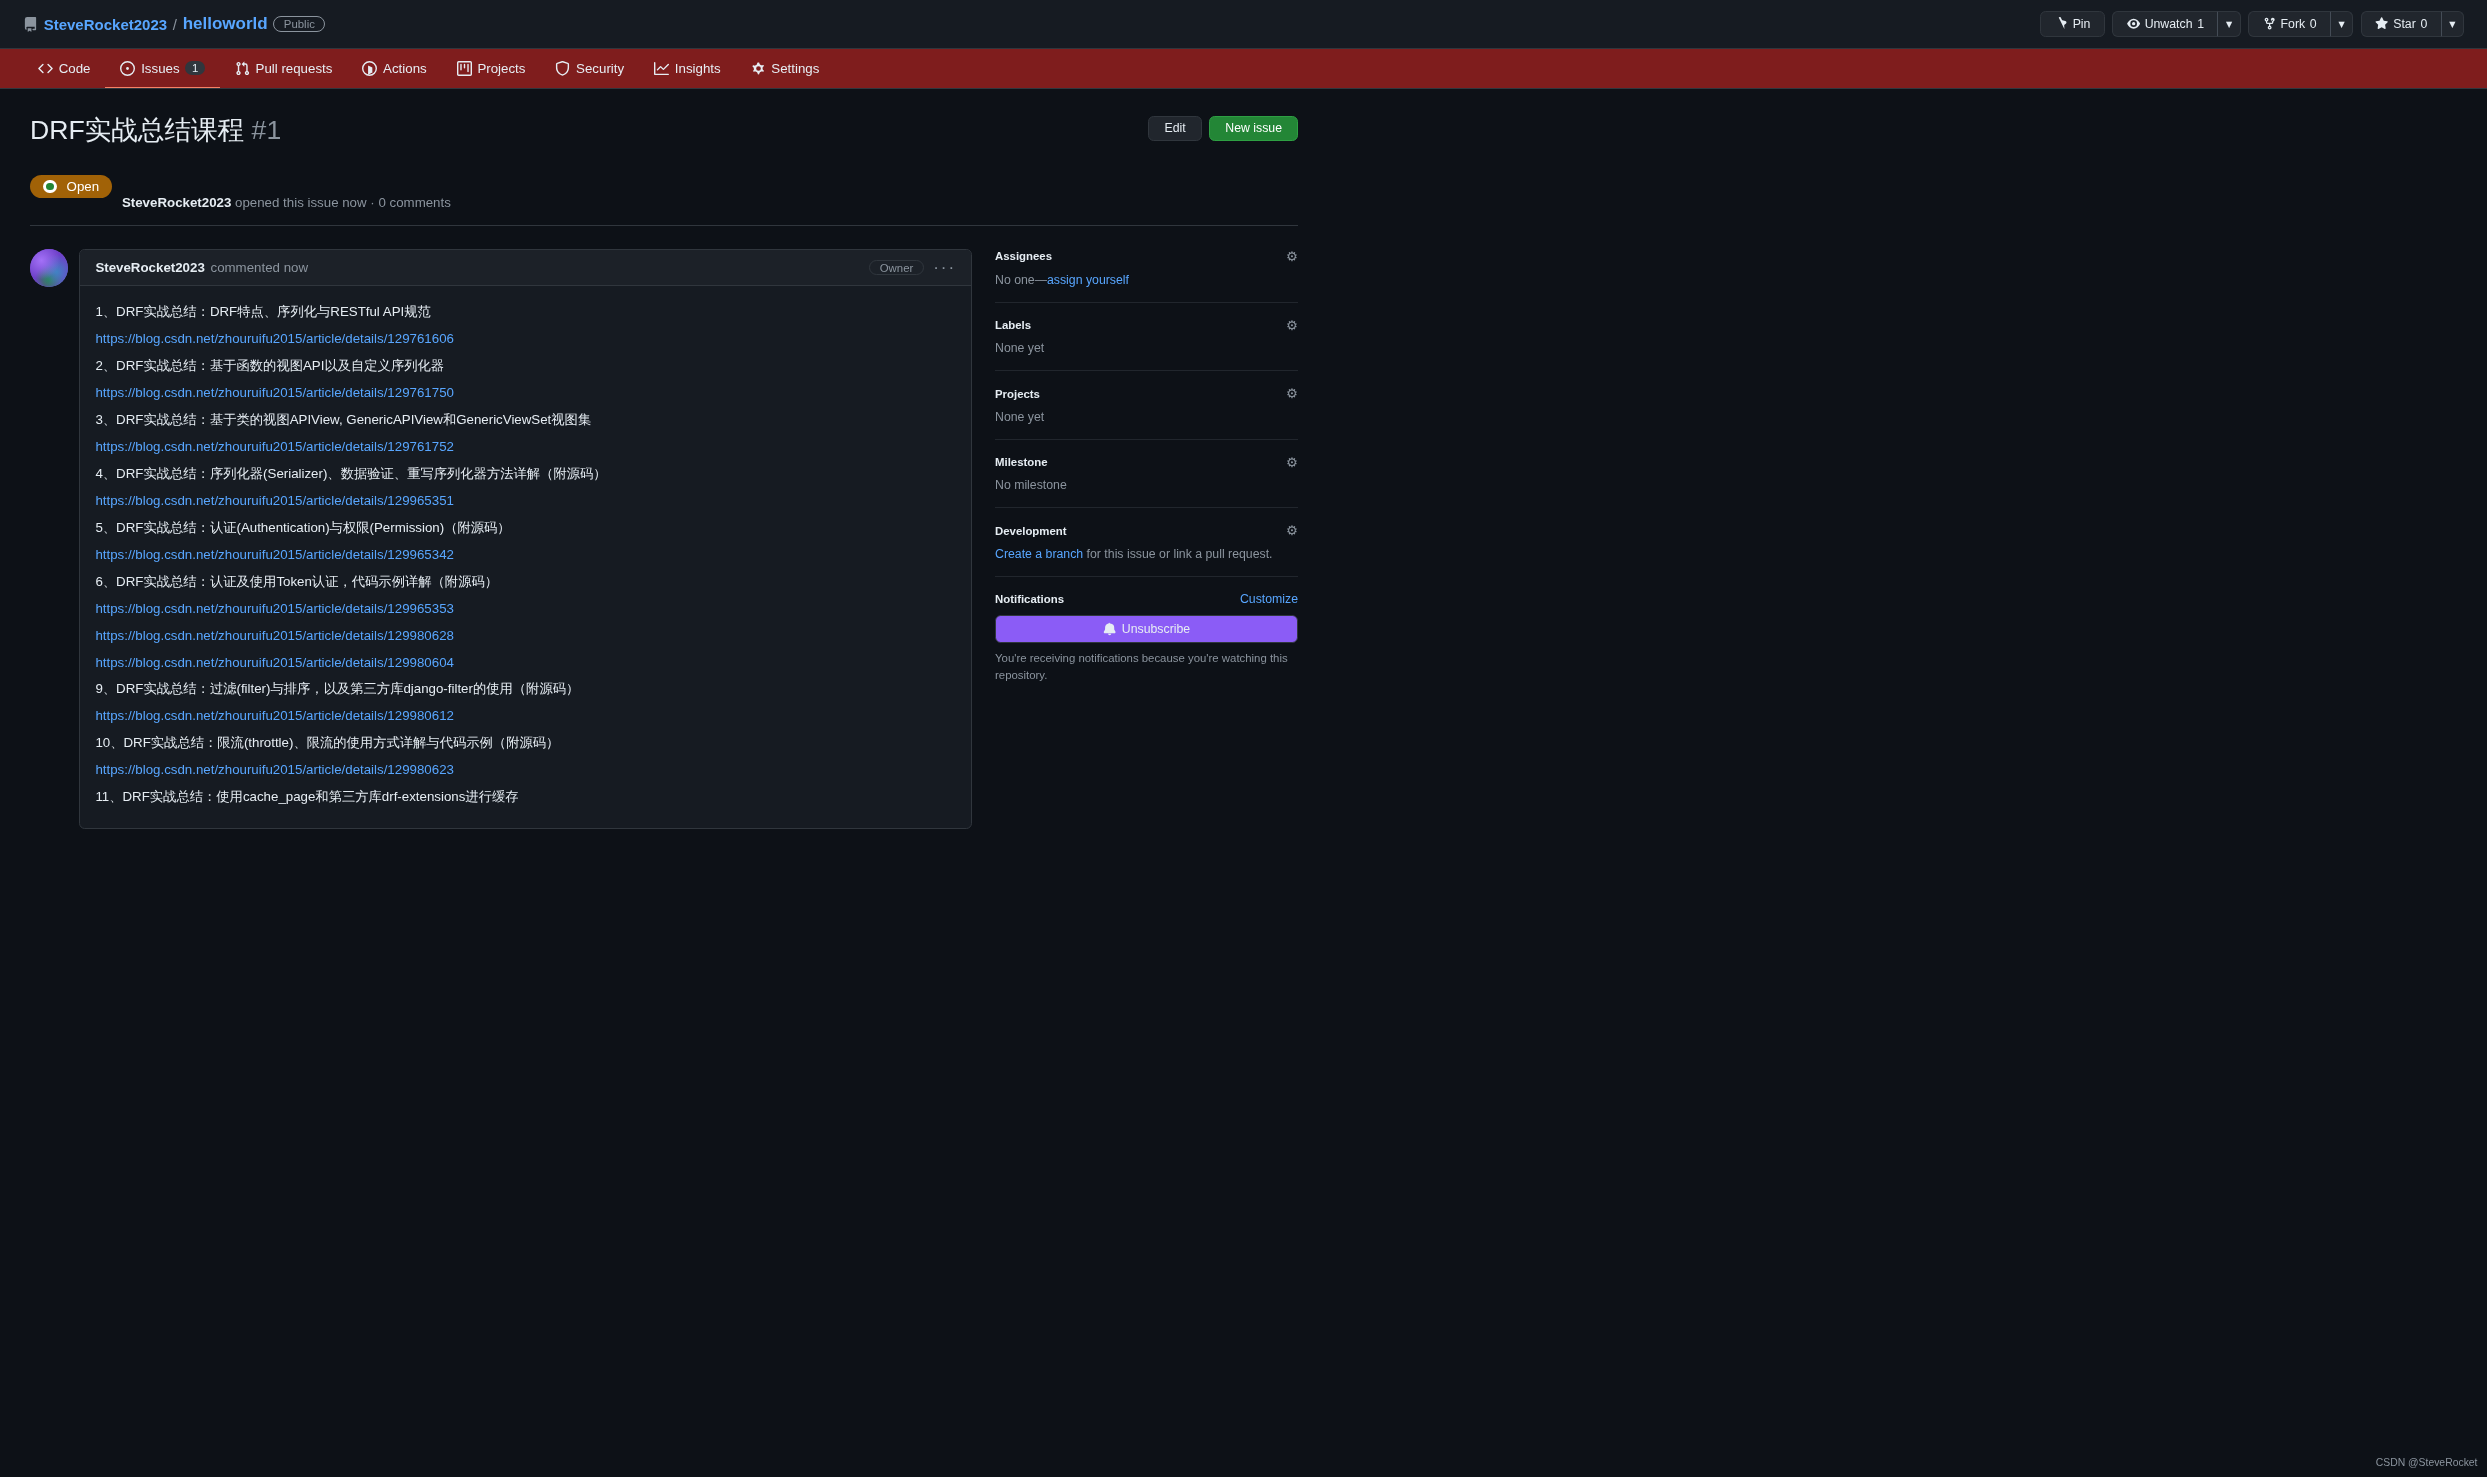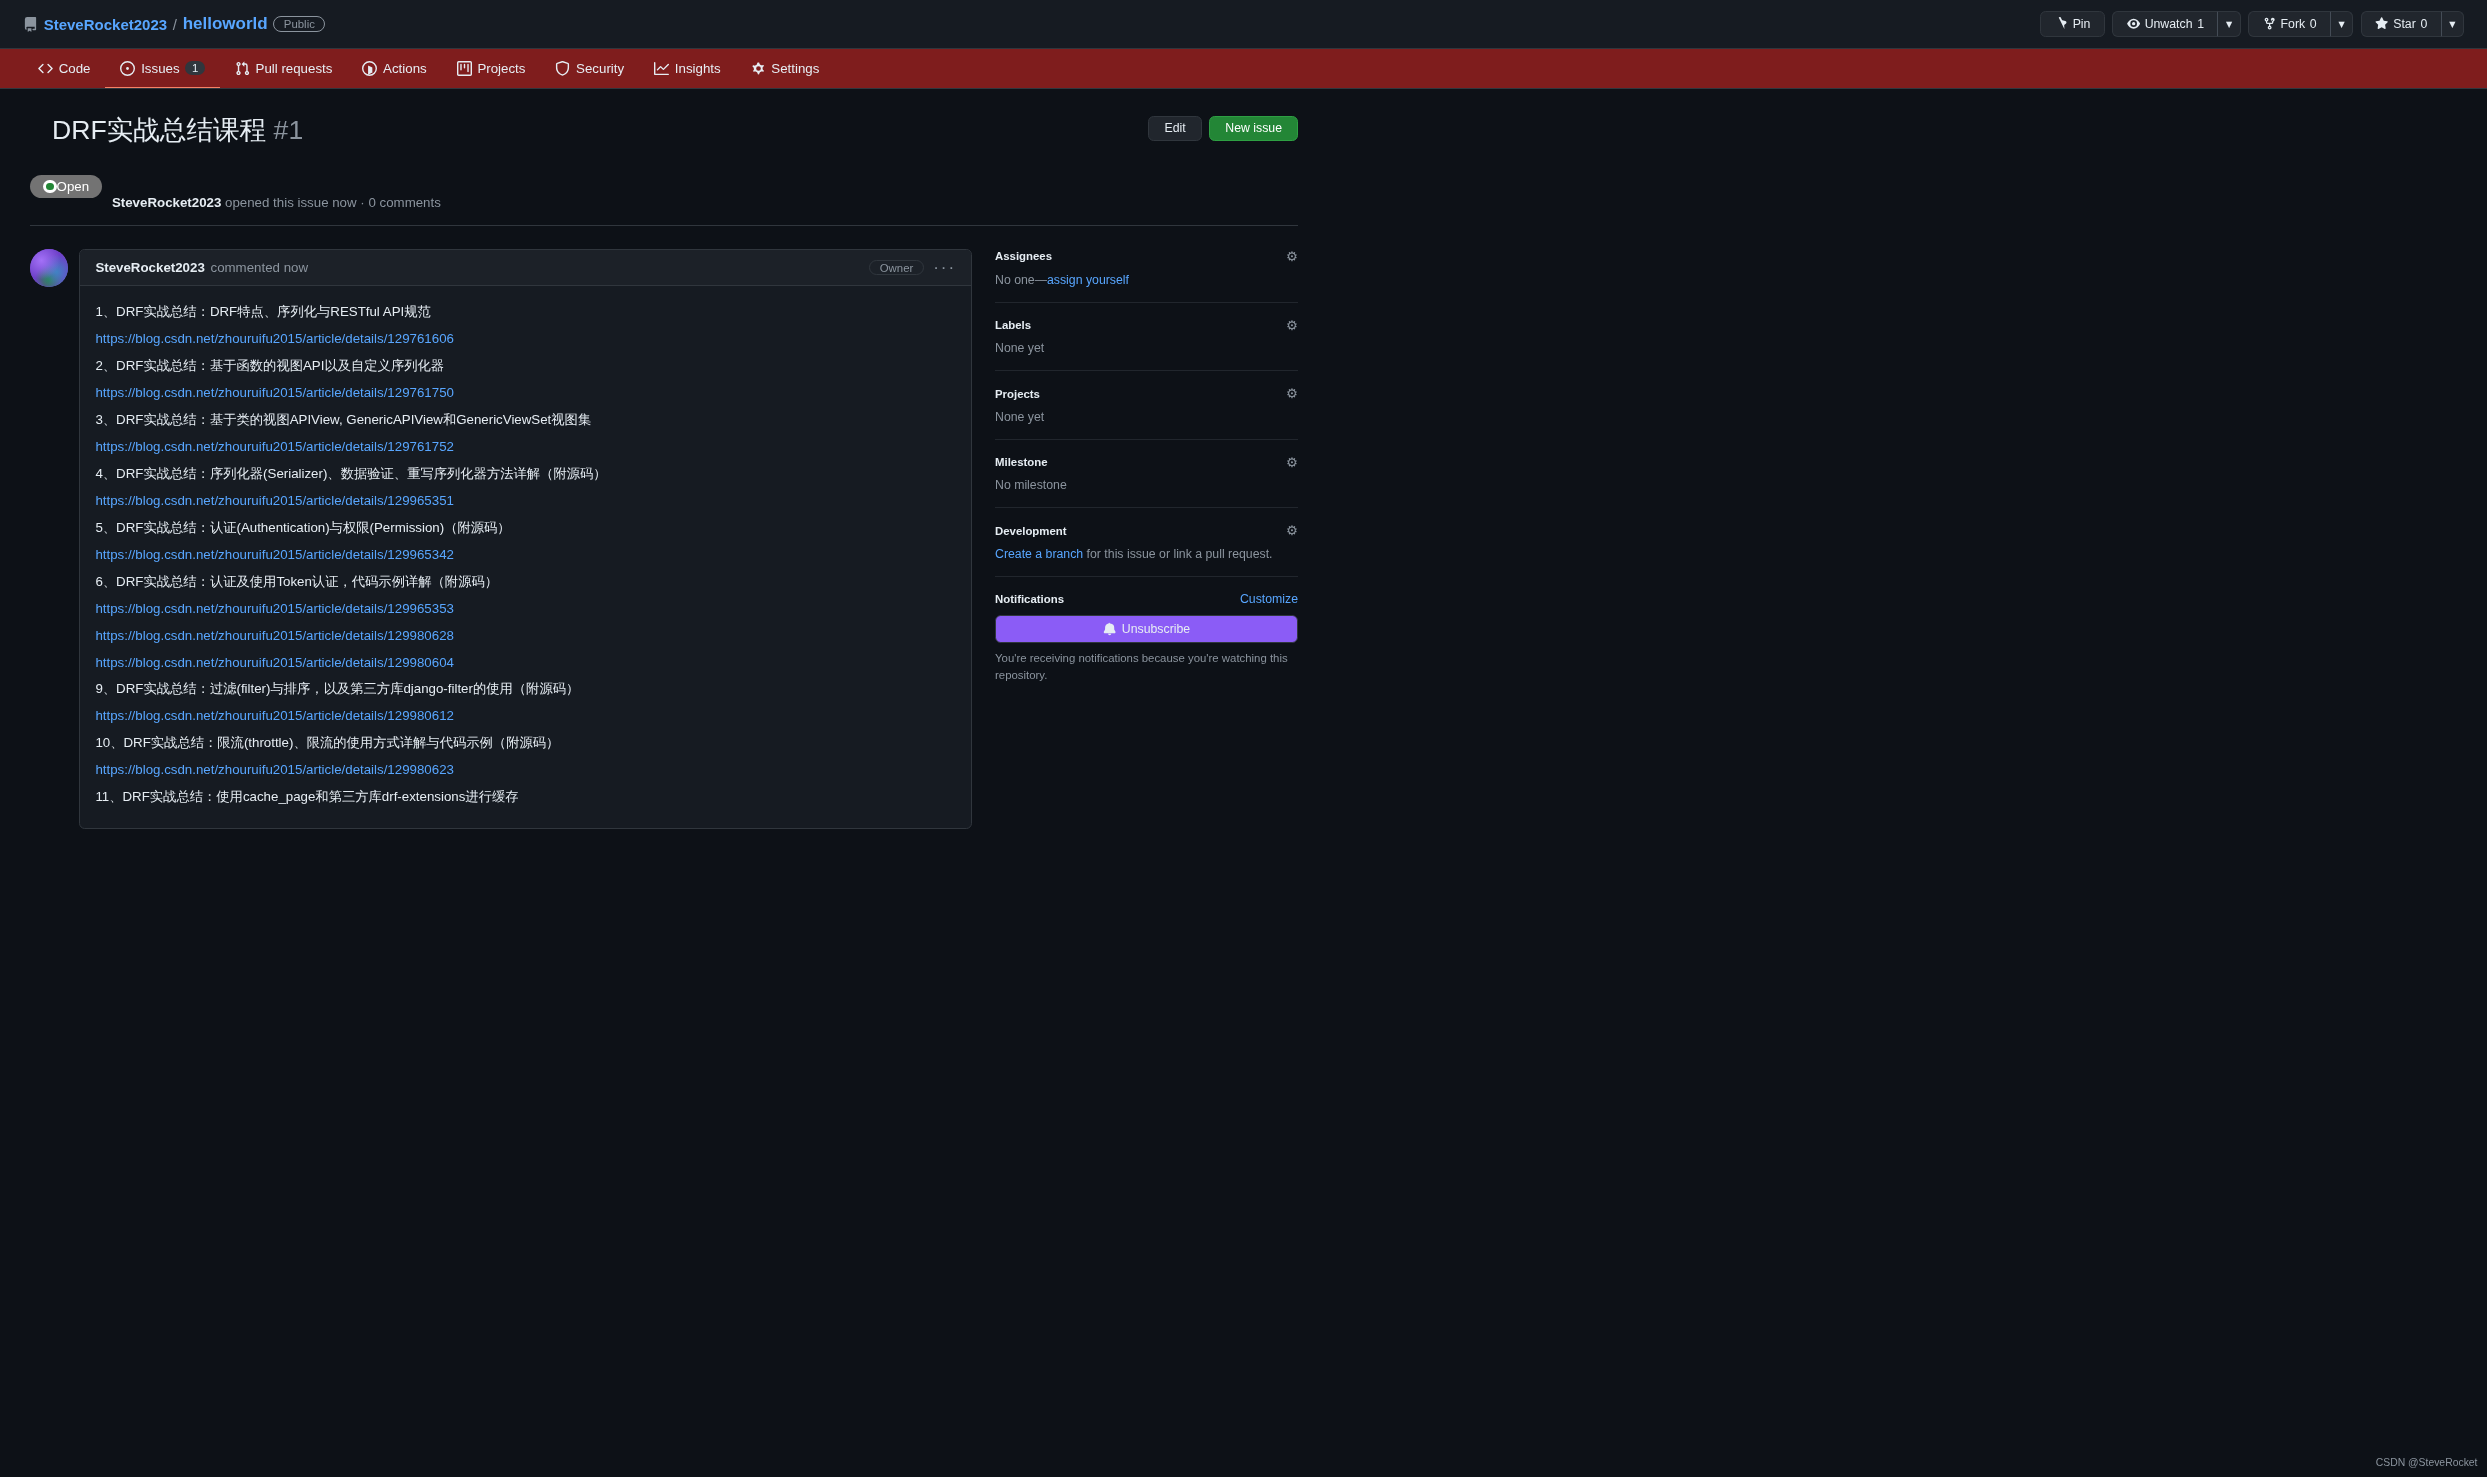--- a/index.html
+++ b/index.html
@@ -107,21 +107,20 @@
       padding: 23px 30px;
       max-width: 1328px;
     }
 
     
     .issue-header {
       display: flex;
       align-items: flex-start;
       justify-content: space-between;
       margin-bottom: 15px;
-      margin-left: 22px;
     }
     .issue-title {
       font-size: 26.6px;
       font-weight: 400;
       color: #e6edf3;
     }
     .issue-number {
       color: #8b949e;
       font-weight: 300;
     }
@@ -154,22 +153,22 @@
       display: flex;
       align-items: center;
       gap: 9.5px;
       margin-bottom: 23px;
       padding-bottom: 15px;
       border-bottom: 0.9px solid #30363d;
     }
     .status-badge {
       display: flex;
       align-items: center;
-      gap: 0;
-      background: #737373;
+      gap: 10px;
+      background: #a16207;
       color: #fff;
       border-radius: 19px;
       padding: 3.8px 13.3px;
       font-size: 13.3px;
       font-weight: 500;
     }
     .status-dot {
       width: 13.3px;
       height: 13.3px;
       border-radius: 50%;

